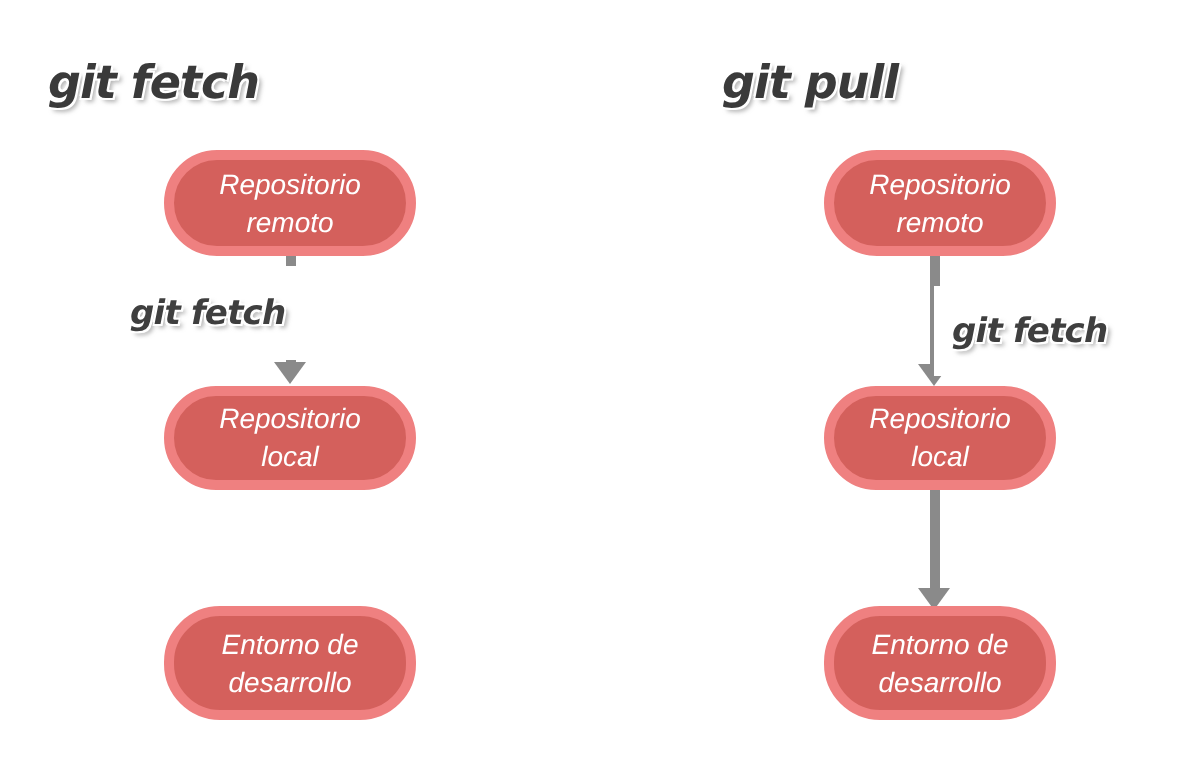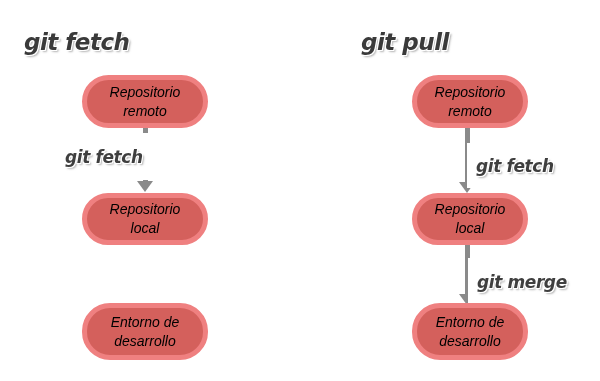--- a/index.html
+++ b/index.html
@@ -55,21 +55,21 @@
   .node {
     position: absolute;
     box-sizing: border-box;
     background: #d4605c;
     border: 5px solid #ef8080;
     border-radius: 28px;
     display: flex;
     align-items: center;
     justify-content: center;
     text-align: center;
-    color: #000000;
+    color: #ffffff;
     font-family: "Liberation Sans", sans-serif;
     font-size: 14px;
     line-height: 1.35;
     padding: 0 8px;
   }
   .node span { display: block; }
 
   
   .arrow {
     position: absolute;
@@ -184,23 +184,20 @@
       <div>
         <span>Repositorio local</span>
       </div>
     </div>
 
     <div class="arrow" style="left:167px; top:245px; height:60px;">
       <div class="arrow-shaft" style="height:49px;"></div>
       <div class="arrow-head" style="top:49px;"></div>
     </div>
 
-    <div class="edge-label" style="left:168px; top:258px; width:114px; height:47px; padding-left:9px;">
-      <span class="edge-label-text">git merge</span>
-    </div>
 
     <div class="node" style="left:112px; top:303px; width:116px; height:57px;">
       <div>
         <span>Entorno de</span>
         <span>desarrollo</span>
       </div>
     </div>
   </div>
 
 </div>

